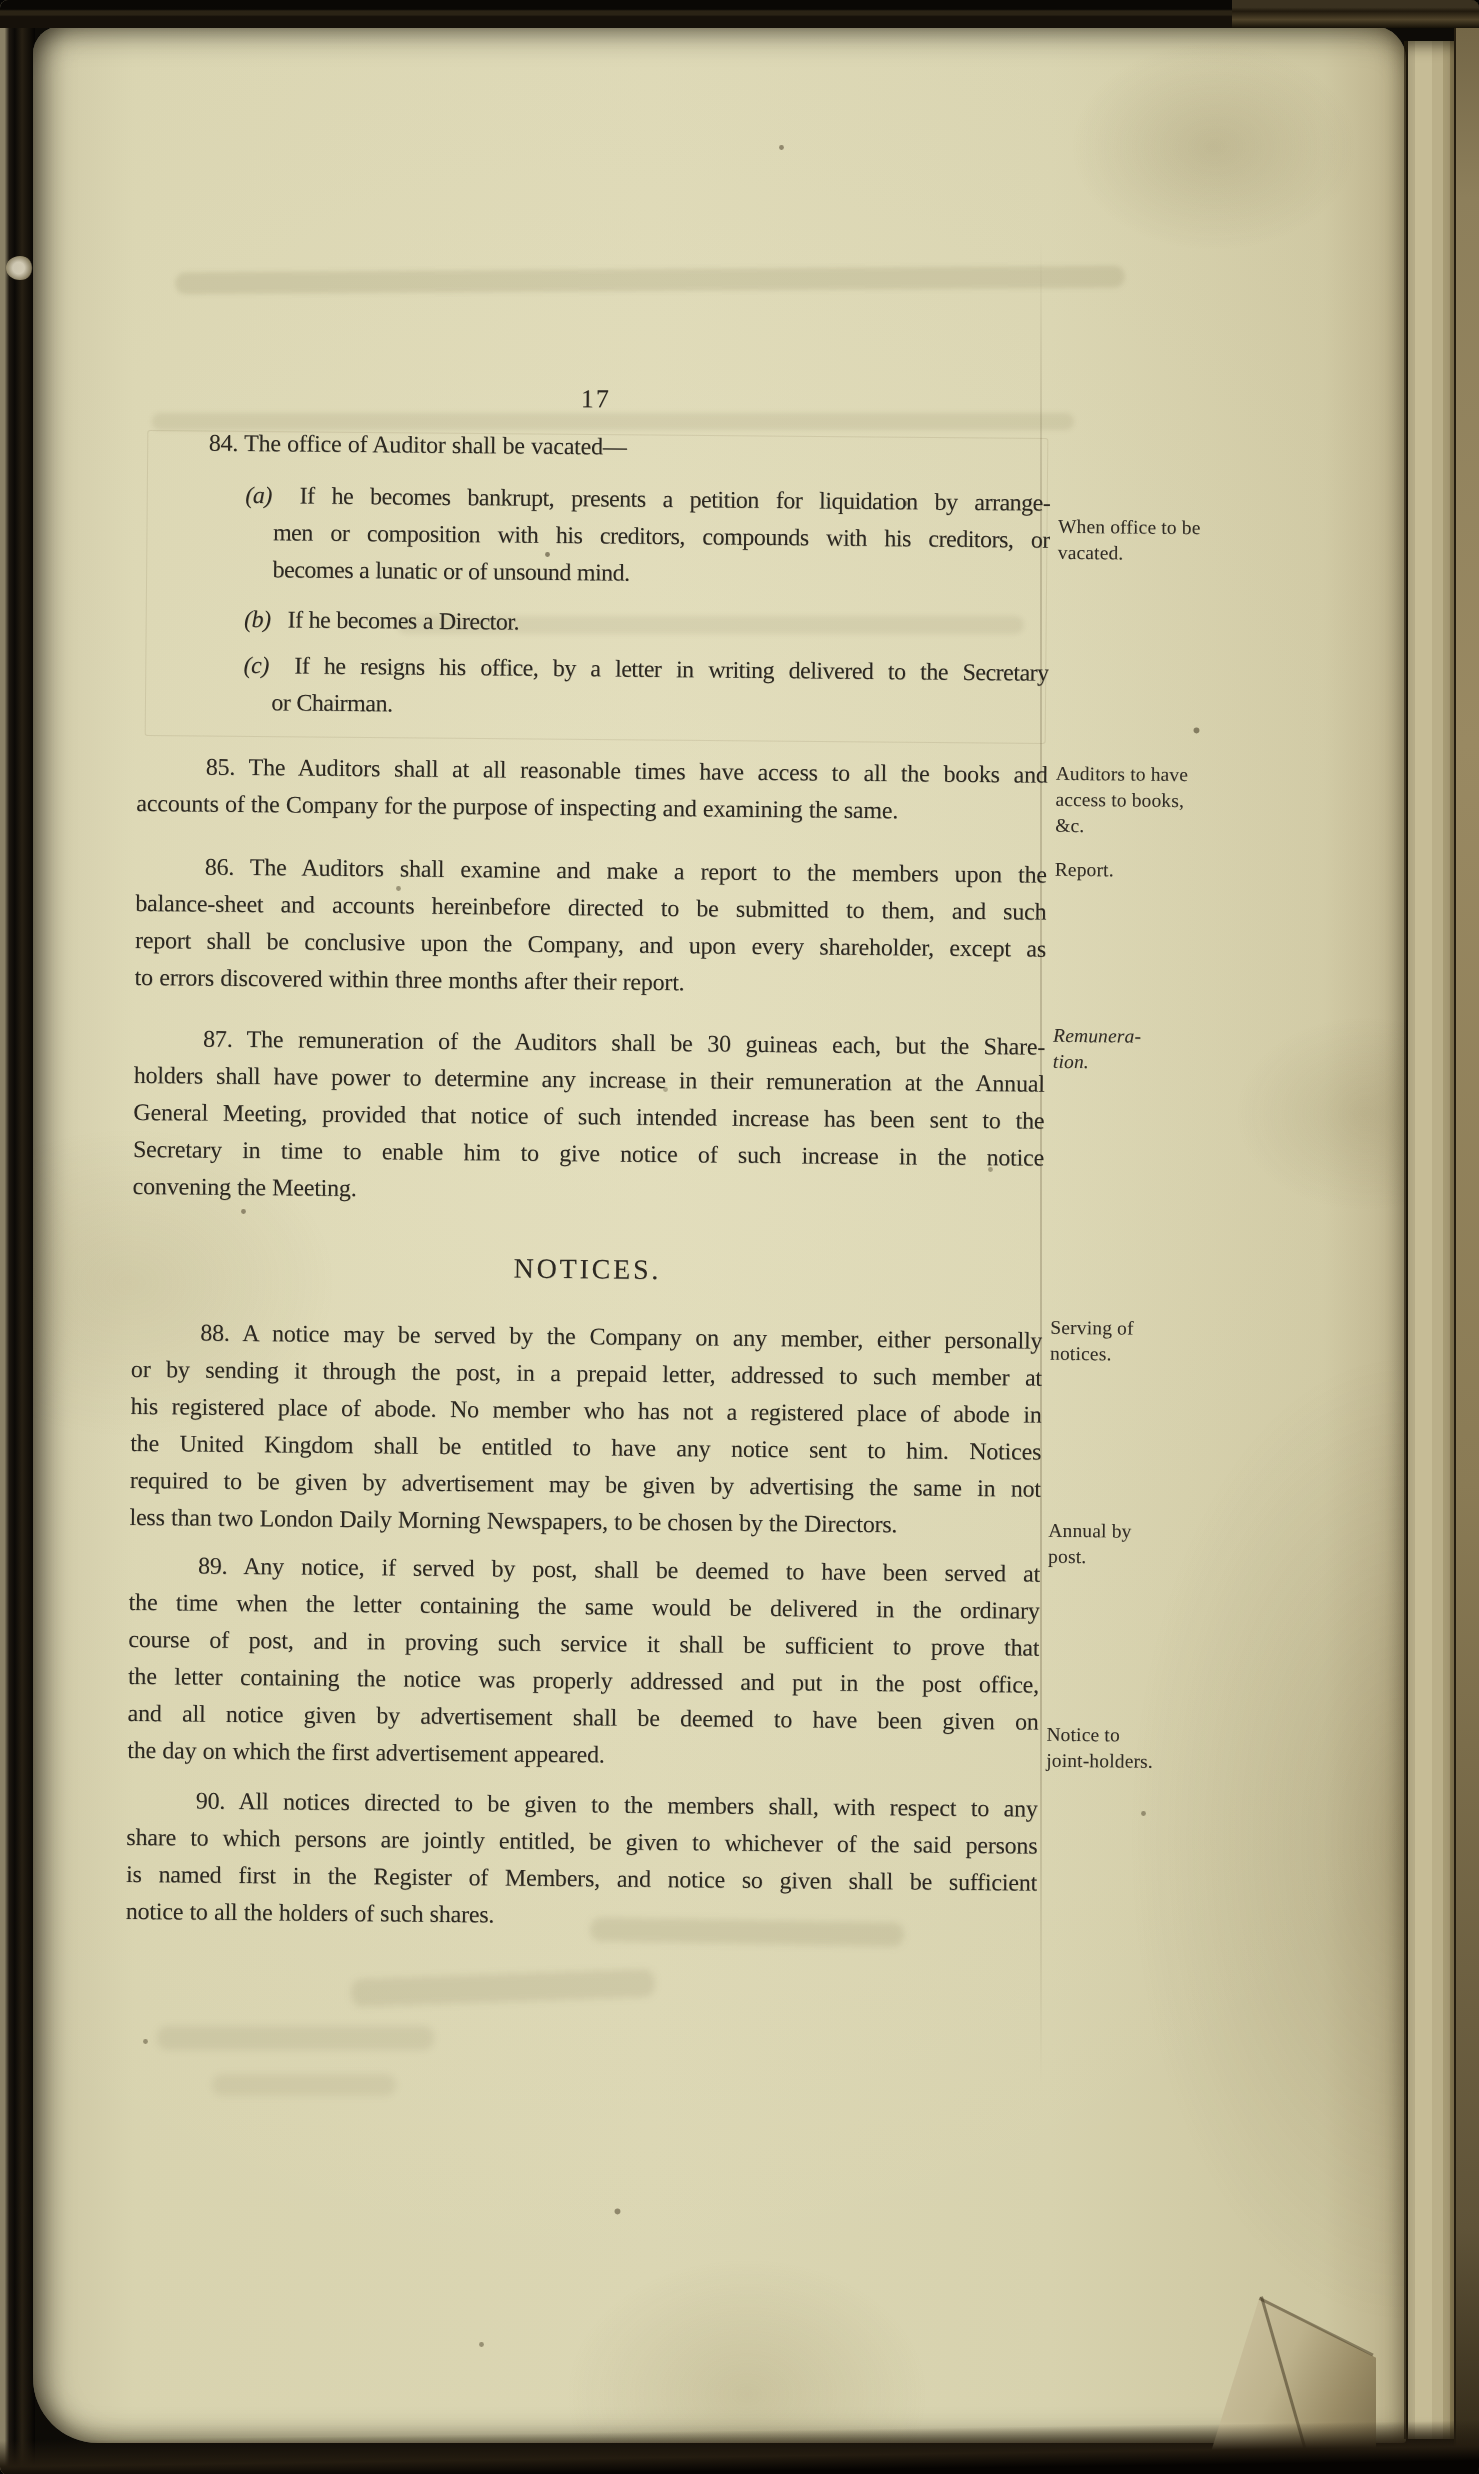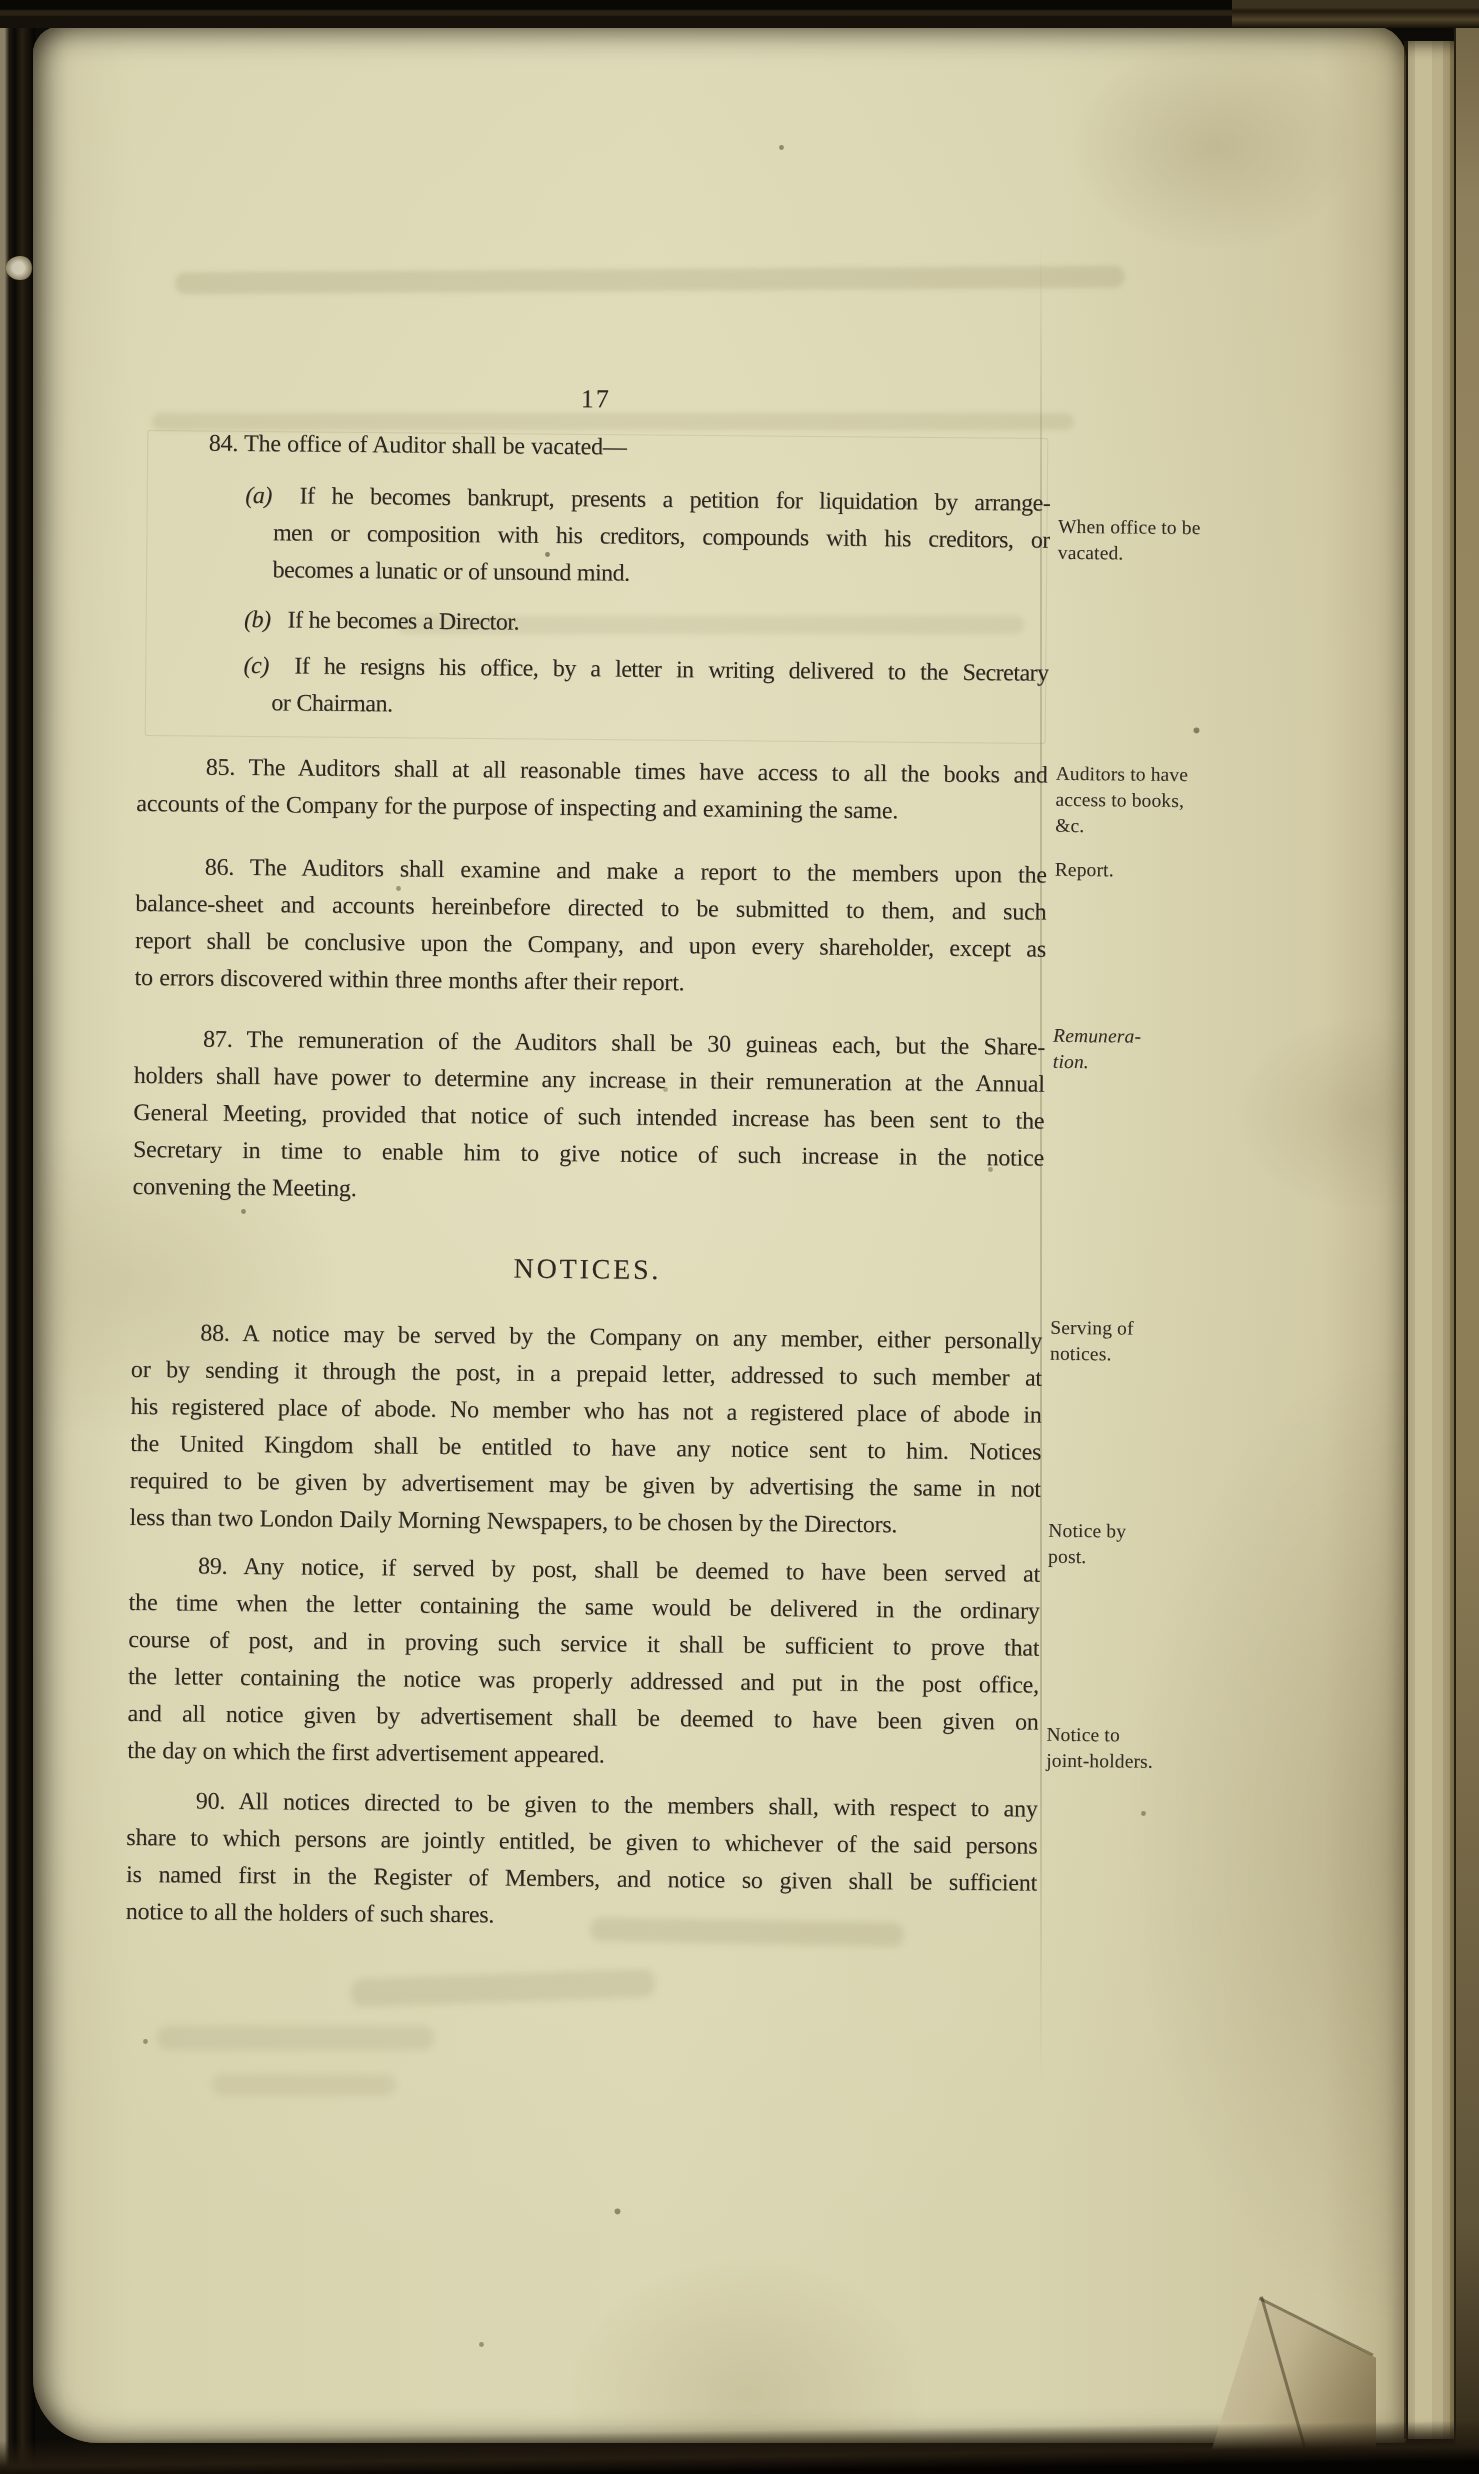--- a/index.html
+++ b/index.html
@@ -1,17 +1,17 @@
 <!DOCTYPE html>
 <html style="font-size:14.8px"><head>
 <meta charset="utf-8">
 <style>
   html,body{margin:0;padding:0;background:#060504;}
   .scan{position:relative;width:1479px;height:2475px;overflow:hidden;
-        background:#0d0b07;font-family:"Liberation Serif","DejaVu Serif",serif;}
+        background:#0d0b07;font-family:"Liberation Serif","DejaVu Serif",serif;border-radius:8px;}
 
   
   .spine{position:absolute;left:0;top:0;width:35px;height:2475px;
     background:linear-gradient(to right,#8a8166 0 4.6px,#1c1710 9.2px,#0b0906 14.8px,#261f13 22px,#0f0c07 31px,#050403 35px);}
   .paper-chip{position:absolute;left:5.5px;top:256px;width:28px;height:24px;border-radius:50%;
     background:radial-gradient(circle at 45% 50%,#efe8d0 0 30%,#9a8f6e 65%,rgba(0,0,0,0) 72%);opacity:.85;}
   .page{position:absolute;left:33px;top:26px;width:1373px;height:2417px;
     border-radius:28px 33px 3.7px 65px;
     background:
       radial-gradient(130% 90% at 42% 38%,rgba(248,244,216,0.30),rgba(0,0,0,0) 62%),
@@ -198,17 +198,17 @@
         <div class="line j">is named first in the Register of Members, and notice so given shall be sufficient</div>
         <div class="line last">notice to all the holders of such shares.</div>
       </div>
     </div>
 
     <div class="mnote m84">When office to be vacated.</div>
     <div class="mnote m85">Auditors to have access to books, &amp;c.</div>
     <div class="mnote m86">Report.</div>
     <div class="mnote m87">Remunera-tion.</div>
     <div class="mnote m88">Serving of notices.</div>
-    <div class="mnote m89">Notice by post.</div>
+    <div class="mnote m89">Annual by post.</div>
     <div class="mnote m90">Notice to joint-holders.</div>
   </div>
 </div>
 
 
 </body></html>

